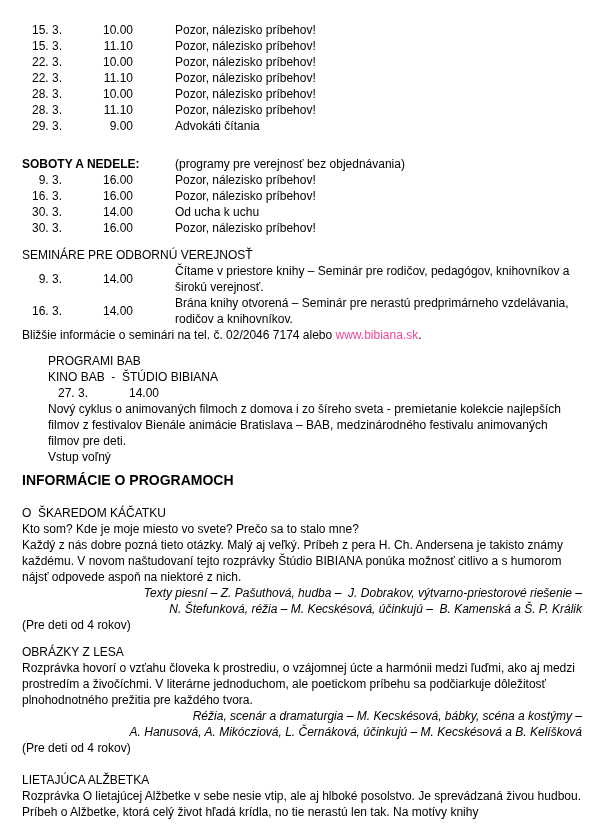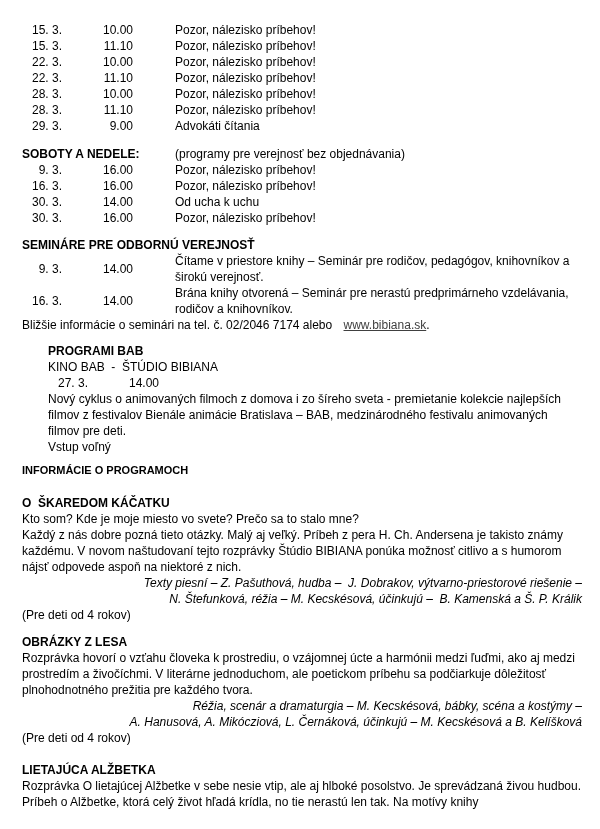--- a/index.html
+++ b/index.html
@@ -24,38 +24,36 @@
   }
   [data-bind] { white-space: pre-wrap; }
   .row { display: flex; align-items: center; }
   .c-date  { width: 40px;  text-align: right; flex-shrink: 0; }
   .c-time  { width: 71px;  text-align: right; flex-shrink: 0; }
   .c-title { margin-left: 42px; }
   .c-label { width: 153px; font-weight: bold; flex-shrink: 0; }
   .c-desc  { margin-left: 42px; flex: 1; }
   .bold    { font-weight: normal; }
   .italic  { font-style: italic; text-align: right; }
-  .h-section { font-weight: bold; }
+  .h-section { font-weight: normal; }
   .h-big {
-    font-size: 11px;
+    font-size: 14px;
     line-height: 20px;
     font-weight: bold;
     margin-top: 5px;
   }
-  .sec-weekend  { margin-top: 12px; }
+  .sec-weekend  { margin-top: 22px; }
   .sec-seminars { margin-top: 11px; }
   .sec-bab      { margin-top: 10px; margin-left: 26px; }
   .program-0    { margin-top: 15px; }
   .program-1    { margin-top: 11px; }
   .program-2    { margin-top: 16px; }
   .link {
-    color: #404040;
-    text-decoration: underline;
+    color: #ec4899;
     cursor: pointer;
-    margin-left: 8px;
   }
   p, h1, h2 { margin: 0; padding: 0; font-size: inherit; line-height: inherit; }
 </style>
 </head>
 <body>
 
 <div class="page">
 
   <section>
     <div class="row">

